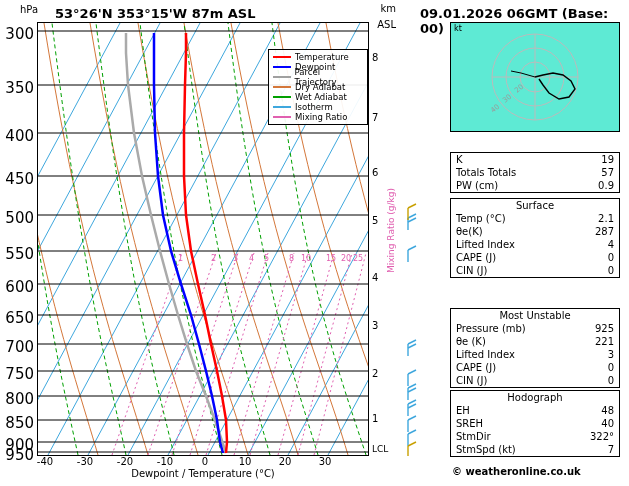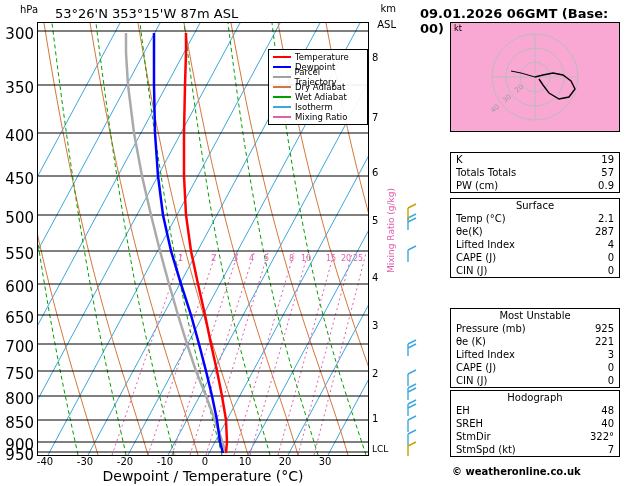--- a/index.html
+++ b/index.html
@@ -9,21 +9,21 @@
     font-family:"DejaVu Sans", sans-serif;
     font-size:10px;
     color:#000;
     position:relative;
     overflow:hidden;
   }
   .abs{position:absolute;}
 
   
   #hpa-label{left:20px;top:4px;font-size:10px;}
-  #station-title{left:55px;top:6px;font-size:13px;font-weight:normal;}
+  #station-title{left:55px;top:6px;font-size:13px;font-weight:bold;}
   #km-label{left:372px;top:3px;font-size:10px;text-align:right;width:24px;}
   #asl-label{left:372px;top:19px;font-size:10px;text-align:right;width:24px;}
   #date-title{left:420px;top:6px;font-size:13px;font-weight:bold;}
 
   
   #plot{
     left:37px;top:22px;width:332px;height:434px;
     border:1px solid #000;
     box-sizing:border-box;
     overflow:hidden;
@@ -43,37 +43,37 @@
     border:1px solid #000;
     padding:2px 4px;
     font-size:8.5px;line-height:1.22;
   }
   #legend .row{display:flex;align-items:center;height:10px;}
   #legend .sw{width:18px;height:0;border-top-width:2px;border-top-style:solid;margin-right:4px;}
 
   
   #xaxis{left:37px;top:456px;width:332px;height:14px;}
   .xtick{position:absolute;top:0;font-size:10px;transform:translateX(-50%);}
-  #xtitle{left:37px;top:468px;width:332px;text-align:center;font-size:14px;}
+  #xtitle{left:37px;top:468px;width:332px;text-align:center;font-size:10px;}
 
   
   #mixlabel{
     left:386px;top:188px;width:14px;
     font-size:9px;color:#e060b0;
     writing-mode:vertical-rl;text-orientation:mixed;
     transform:rotate(180deg);
   }
 
   
   #barbs{left:400px;top:22px;width:22px;height:434px;}
 
   
   #hodo{
     left:450px;top:22px;width:170px;height:110px;
-    border:1px solid #000;box-sizing:border-box;background:#f9a8d4;
+    border:1px solid #000;box-sizing:border-box;background:#5eead4;
   }
   #hodo .kt{position:absolute;left:3px;top:1px;font-size:8px;}
 
   
   .tbl{
     position:absolute;left:450px;width:170px;
     border:1px solid #000;box-sizing:border-box;
     font-size:10px;background:#fff;
   }
   .trow{display:flex;justify-content:space-between;padding:0 5px;height:13px;line-height:13px;}

